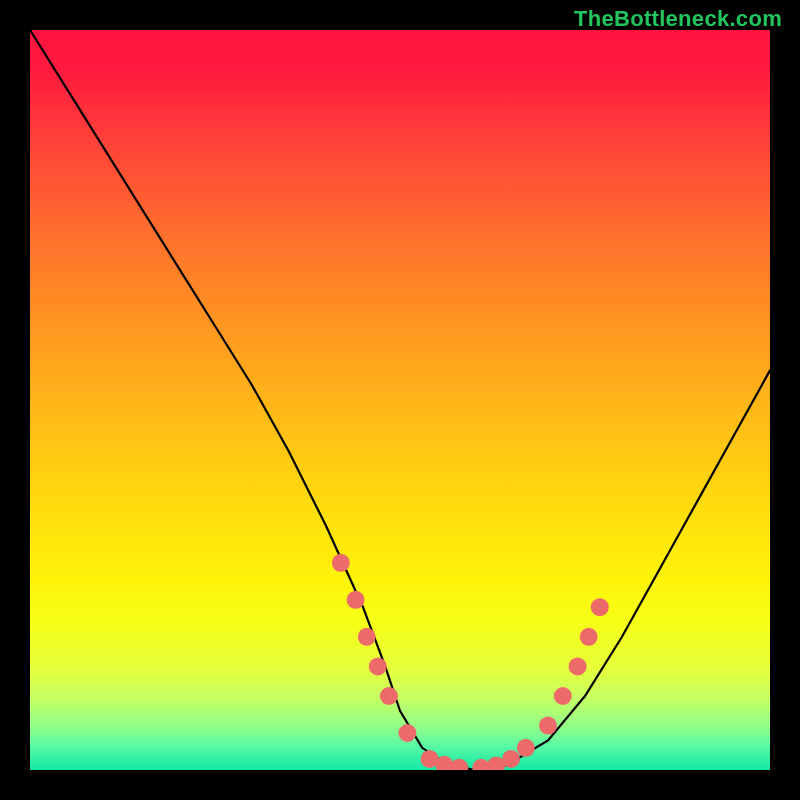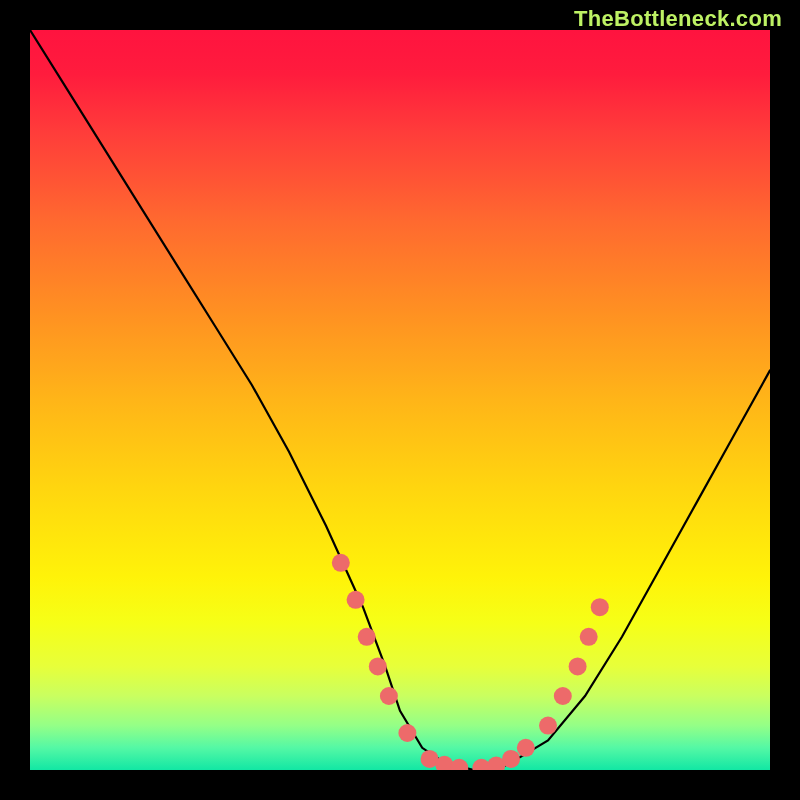--- a/index.html
+++ b/index.html
@@ -16,21 +16,21 @@
     height: 800px;
     background: #000;
   }
   .watermark {
     position: absolute;
     top: 6px;
     right: 18px;
     font-family: Arial, Helvetica, sans-serif;
     font-size: 22px;
     font-weight: bold;
-    color: #bef264;
+    color: #22c55e;
     letter-spacing: 0.3px;
     z-index: 3;
   }
   .plot-area {
     position: absolute;
     left: 30px;
     top: 30px;
     width: 740px;
     height: 740px;
     overflow: hidden;

